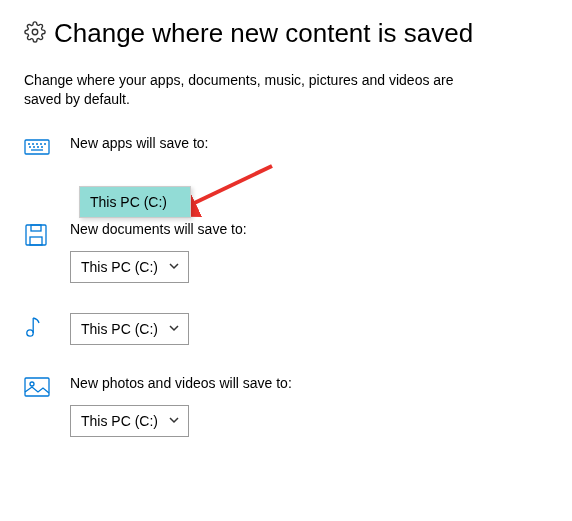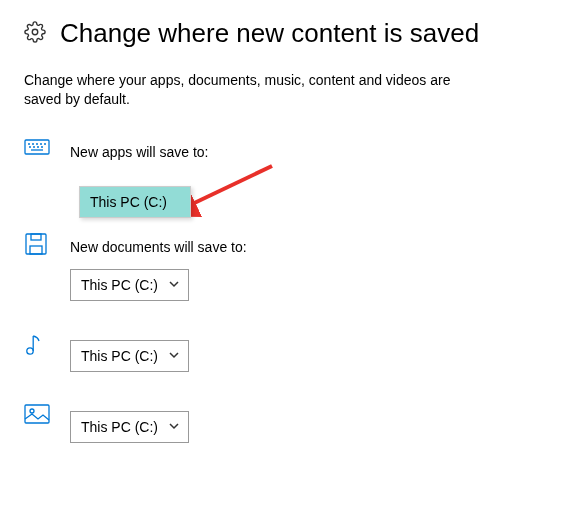--- a/index.html
+++ b/index.html
@@ -12,21 +12,21 @@
     color: #000;
     overflow: hidden;
   }
   .page {
     padding: 18px 24px 0 24px;
     position: relative;
   }
   .header {
     display: flex;
     align-items: center;
-    gap: 14px;
+    gap: 8px;
     margin-bottom: 22px;
   }
   .header .gear {
     color: #333;
   }
   .header h1 {
     font-weight: 300;
     font-size: 26px;
     margin: 0;
     color: #000;
@@ -44,21 +44,20 @@
     margin-bottom: 30px;
   }
   .section .icon-col {
     width: 30px;
     padding-top: 2px;
     color: #0078d7;
     flex-shrink: 0;
   }
   .section .content-col {
     flex: 1;
-    margin-top: 9px;
   }
   .section-label {
     font-size: 14px;
     color: #000;
     margin-bottom: 14px;
   }
   .combo {
     display: inline-flex;
     align-items: center;
     border: 1px solid #999;
@@ -111,21 +110,21 @@
   <div class="header">
     <span class="gear">
       <svg width="22" height="22" viewBox="0 0 24 24" fill="none" stroke="currentColor" stroke-width="1.5">
         <circle cx="12" cy="12" r="3"></circle>
         <path d="M19.4 15a1.65 1.65 0 0 0 .33 1.82l.06.06a2 2 0 1 1-2.83 2.83l-.06-.06a1.65 1.65 0 0 0-1.82-.33 1.65 1.65 0 0 0-1 1.51V21a2 2 0 0 1-4 0v-.09a1.65 1.65 0 0 0-1-1.51 1.65 1.65 0 0 0-1.82.33l-.06.06a2 2 0 1 1-2.83-2.83l.06-.06a1.65 1.65 0 0 0 .33-1.82 1.65 1.65 0 0 0-1.51-1H3a2 2 0 0 1 0-4h.09a1.65 1.65 0 0 0 1.51-1 1.65 1.65 0 0 0-.33-1.82l-.06-.06a2 2 0 1 1 2.83-2.83l.06.06a1.65 1.65 0 0 0 1.82.33h0a1.65 1.65 0 0 0 1-1.51V3a2 2 0 0 1 4 0v.09a1.65 1.65 0 0 0 1 1.51h0a1.65 1.65 0 0 0 1.82-.33l.06-.06a2 2 0 1 1 2.83 2.83l-.06.06a1.65 1.65 0 0 0-.33 1.82v0a1.65 1.65 0 0 0 1.51 1H21a2 2 0 0 1 0 4h-.09a1.65 1.65 0 0 0-1.51 1z"></path>
       </svg>
     </span>
     <h1>Change where new content is saved</h1>
   </div>
 
-  <p class="desc">Change where your apps, documents, music, content and videos are saved by default.</p>
+  <p class="desc">Change where your apps, documents, music, pictures and videos are saved by default.</p>
 
   <div class="section">
     <div class="icon-col">
       <svg width="26" height="20" viewBox="0 0 26 20" fill="none" stroke="#0078d7" stroke-width="1.3">
         <rect x="1" y="3" width="24" height="14" rx="1"></rect>
         <line x1="4" y1="7" x2="6" y2="7"></line>
         <line x1="8" y1="7" x2="10" y2="7"></line>
         <line x1="12" y1="7" x2="14" y2="7"></line>
         <line x1="16" y1="7" x2="18" y2="7"></line>
         <line x1="20" y1="7" x2="22" y2="7"></line>
@@ -185,20 +184,21 @@
 
   <div class="section">
     <div class="icon-col">
       <svg width="26" height="20" viewBox="0 0 26 20" fill="none" stroke="#0078d7" stroke-width="1.3">
         <rect x="1" y="1" width="24" height="18" rx="1"></rect>
         <circle cx="8" cy="7" r="2"></circle>
         <polyline points="1 15 8 10 14 15 19 11 25 16"></polyline>
       </svg>
     </div>
     <div class="content-col">
+      <div class="section-label">New photos and videos will save to:</div>
       <div class="combo">
         <span>This PC (C:)</span>
         <span class="chev">
           <svg width="12" height="12" viewBox="0 0 12 12" fill="none" stroke="currentColor" stroke-width="1.5">
               <polyline points="2 4 6 8 10 4"></polyline>
             </svg>
         </span>
       </div>
     </div>
   </div>

